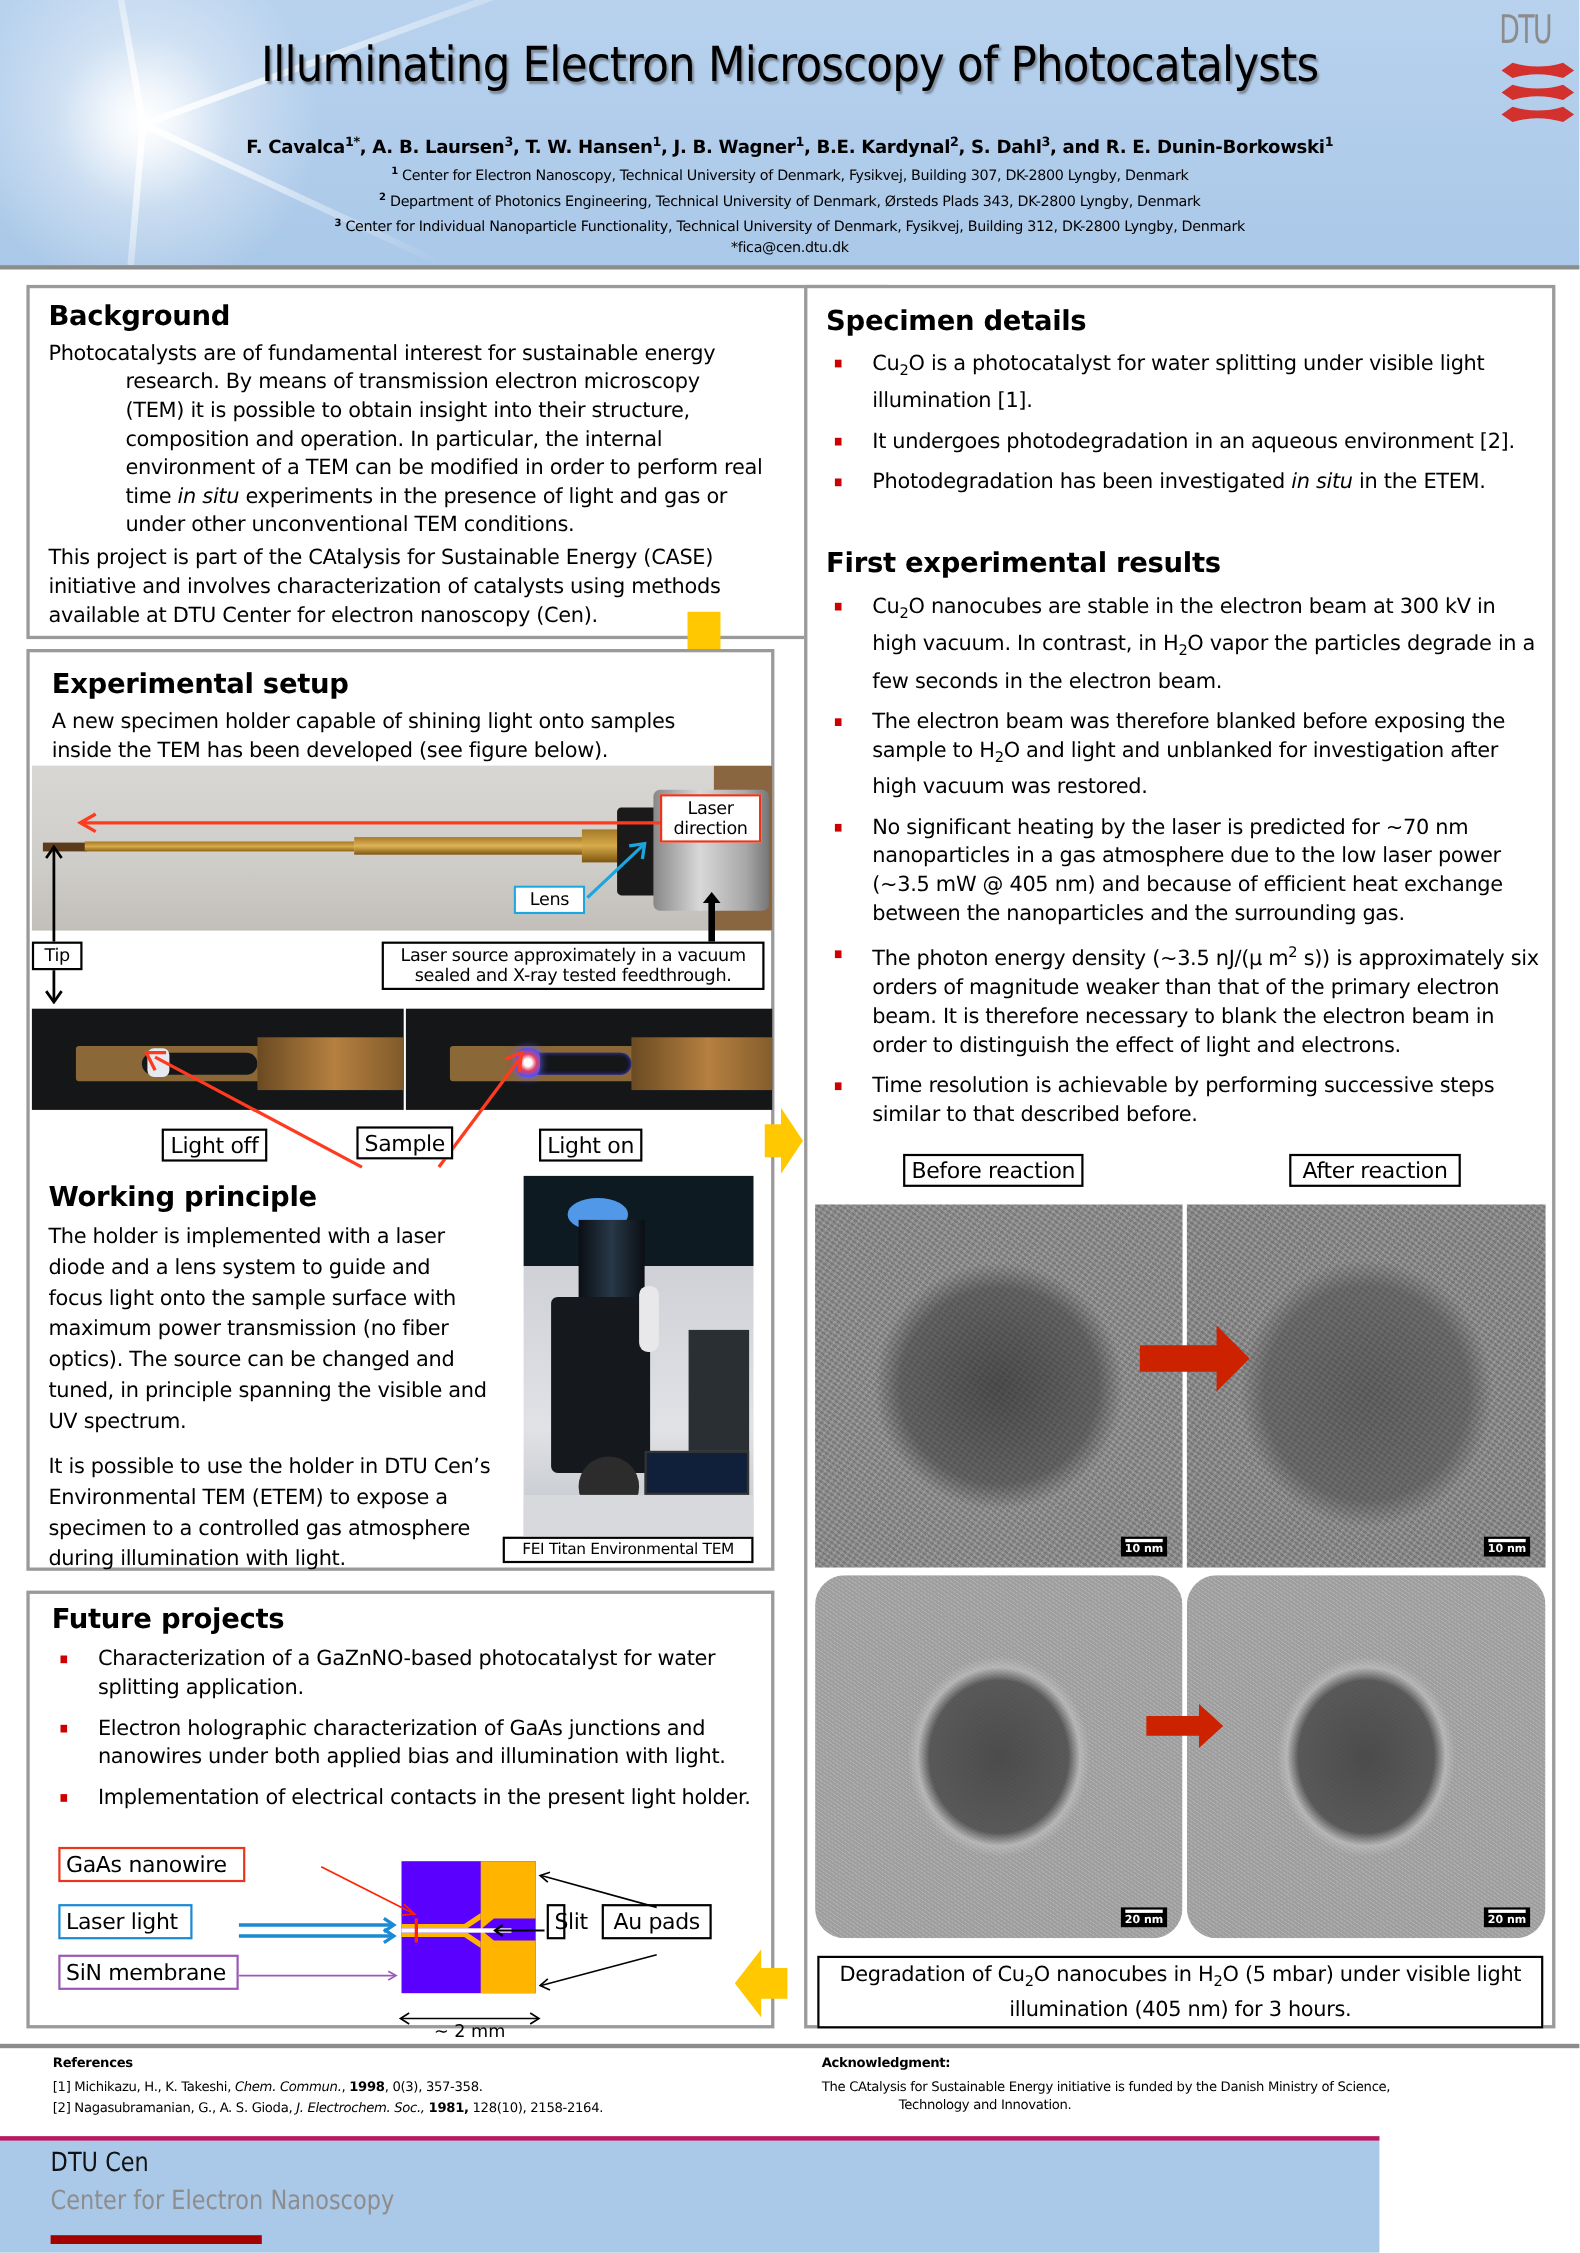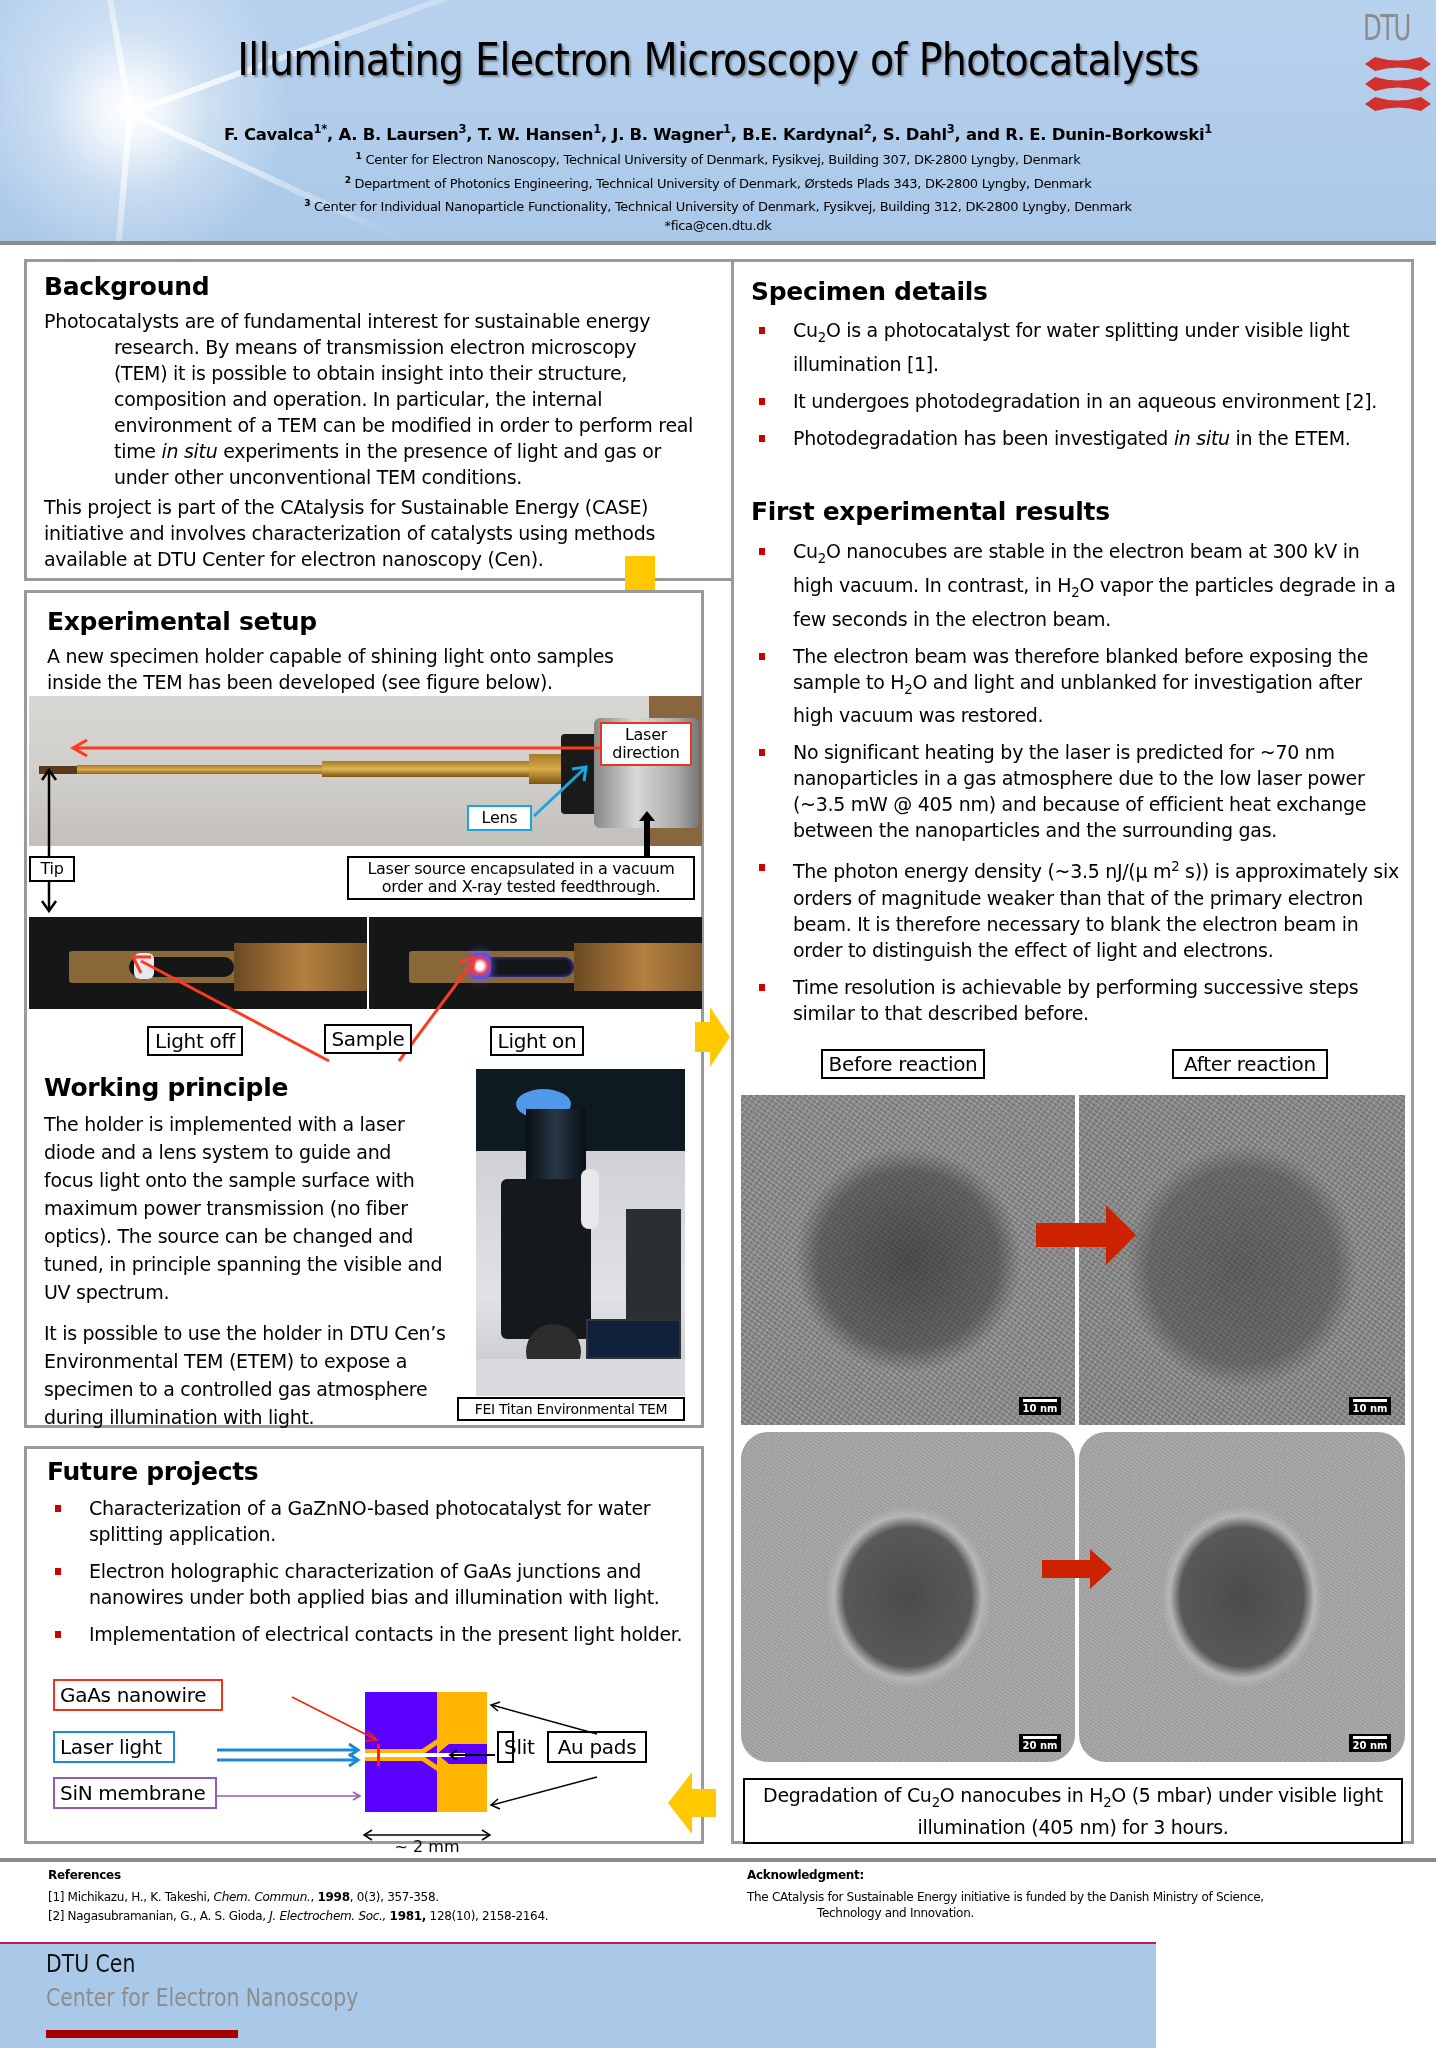--- a/index.html
+++ b/index.html
@@ -55,21 +55,21 @@
     border-radius: 27px;
   }
   .scalebar { position: absolute; background: #000; color: #fff; font-size: 10px; font-weight: bold; text-align: center; padding: 2px 3px 1px; line-height: 11px; }
   .scalebar .bar { display: block; height: 3px; background: #fff; margin: 0 1px 1px; }
 
   .red-arrow { position: absolute; }
 
   
   .refs { position: absolute; top: 1866px; font-size: 12px; line-height: 19px; letter-spacing: -0.3px; }
   .refs h4 { font-size: 12px; font-weight: bold; margin-bottom: 3px; }
-  .footer { position: absolute; left: 0; top: 1942px; width: 1156px; height: 106px; background: #aac8e8; border-top: 2px solid #be185d; }
+  .footer { position: absolute; left: 0; top: 1942px; width: 1254px; height: 106px; background: #aac8e8; border-top: 4px solid #be185d; }
   .footer .org { position: absolute; left: 46px; top: 6px; font-size: 24px; color: #111; transform: scaleX(0.85); transform-origin: left; }
   .footer .orgsub { position: absolute; left: 46px; top: 40px; font-size: 24px; color: #8d8d8d; transform: scaleX(0.85); transform-origin: left; }
   .footer .redbar { position: absolute; left: 46px; top: 86px; width: 192px; height: 8px; background: #a50000; }
 </style>
 </head>
 <body>
 
 <div class="header">
   <div class="sunburst"></div>
   <div class="ray" style="transform: rotate(-20deg);"></div>
@@ -139,21 +139,21 @@
   <svg style="position:absolute; left:505px; top:170px;" width="60" height="55" viewBox="0 0 60 55">
     <line x1="2" y1="53" x2="52" y2="6" stroke="#1aa7e0" stroke-width="3"></line>
     <polyline points="40,6 54,4 52,18" fill="none" stroke="#1aa7e0" stroke-width="3"></polyline>
   </svg>
   <div class="label-box" style="left:440px; top:212px; width:65px; border-color:#1aa7e0;">Lens</div>
 
   <svg style="position:absolute; left:610px; top:218px;" width="20" height="50" viewBox="0 0 20 50">
     <line x1="10" y1="50" x2="10" y2="6" stroke="#000" stroke-width="6"></line>
     <polygon points="2,10 10,0 18,10" fill="#000"></polygon>
   </svg>
-  <div class="label-box" style="left:320px; top:263px; width:348px;">Laser source encapsulated in a vacuum order and X-ray tested feedthrough.</div>
+  <div class="label-box" style="left:320px; top:263px; width:348px;">Laser source approximately in a vacuum sealed and X-ray tested feedthrough.</div>
 
   <svg style="position:absolute; left:12px; top:175px;" width="20" height="145" viewBox="0 0 20 145">
     <line x1="10" y1="4" x2="10" y2="142" stroke="#000" stroke-width="2.5"></line>
     <polyline points="3,12 10,2 17,12" fill="none" stroke="#000" stroke-width="2.5"></polyline>
     <polyline points="3,133 10,143 17,133" fill="none" stroke="#000" stroke-width="2.5"></polyline>
   </svg>
   <div class="label-box" style="left:2px; top:263px; width:46px;">Tip</div>
 
   <div class="photo" style="left:2px; top:324px; width:338px; height:92px; background:#141618;">
     <div style="position:absolute; left:40px; top:34px; width:170px; height:32px; background:#8a6838; border-radius:3px;"></div>

